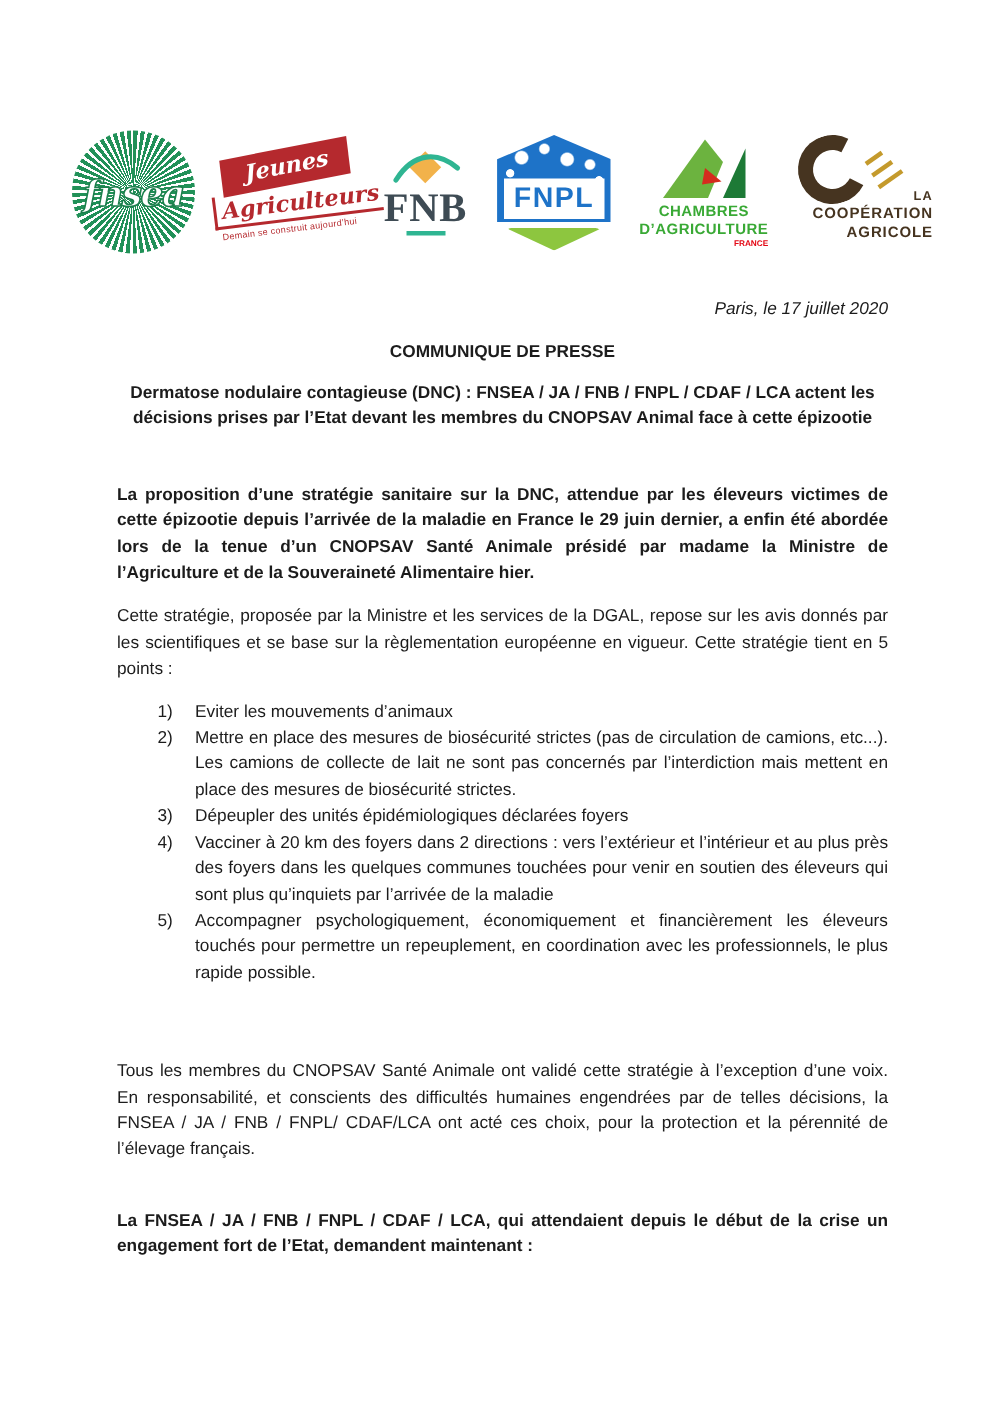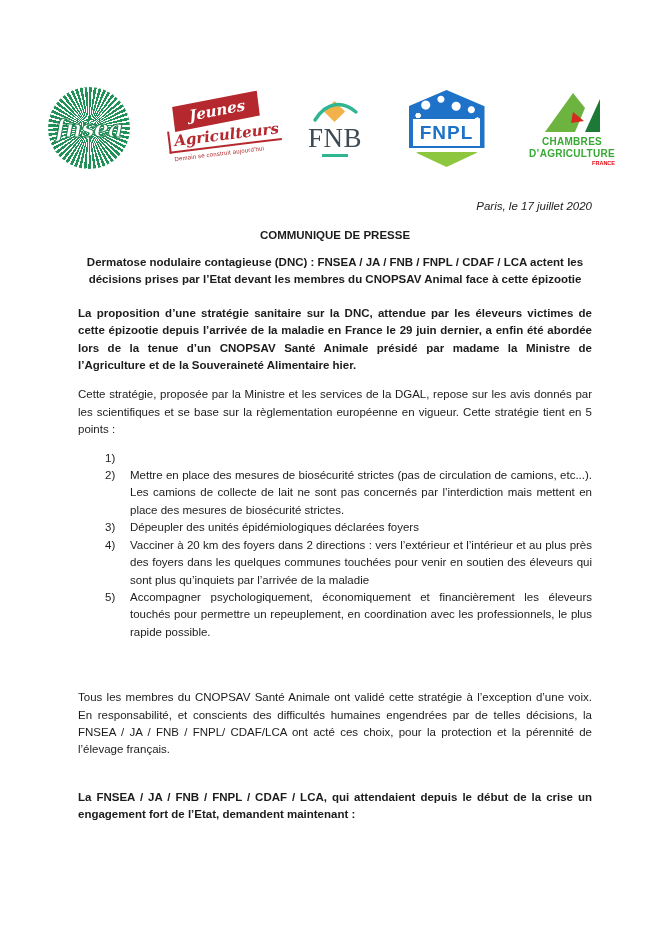--- a/index.html
+++ b/index.html
@@ -56,21 +56,21 @@
     padding: 1px 2px 1px 4px;
     margin-top: 2px;
     display: inline-block;
   }
   .ja-tagline { color: #b5292e; font-size: 6px; margin-top: 3px; padding-left: 4px; letter-spacing: 0.2px; }
 
   
   .fnb { width: 72px; text-align: center; }
   .fnb-icon { height: 26px; position: relative; }
   .fnb-label {
-    font-family: "Liberation Serif", serif; font-weight: 400;
+    font-family: "Liberation Serif", serif; font-weight: 700;
     font-size: 27px; line-height: 26px; color: #3e4b54; letter-spacing: 0.5px;
   }
   .fnb-underline { width: 26px; height: 3px; background: #2fb592; margin: 3px auto 0 auto; }
 
   
   .fnpl { width: 78px; text-align: center; }
   .fnpl-hex {
     width: 76px; height: 58px; margin: 1px auto;
     clip-path: polygon(50% 0, 100% 28%, 100% 100%, 0 100%, 0 28%);
     background-color: #1e73c8;
@@ -128,21 +128,21 @@
     text-align: center; font-weight: bold; font-size: 11.5px;
   }
   .title {
     width: 540px; margin: 13px auto 0 auto;
     text-align: center; font-weight: bold;
     font-size: 11.5px; line-height: 17.4px;
   }
   .content { margin: 0 78px; font-size: 11.5px; line-height: 17.4px; }
   .para { text-align: justify; }
   .bold { font-weight: bold; }
-  .p1 { margin-top: 16px; }
+  .p1 { margin-top: 33px; }
   .p2 { margin-top: 12px; }
   .list { margin-top: 11px; }
   .li { display: flex; }
   .li-num { width: 25px; flex-shrink: 0; margin-left: 27px; }
   .li-text { flex: 1; text-align: justify; }
   .p3 { margin-top: 48px; }
   .p4 { margin-top: 30px; }
 </style>
 </head>
 <body>
@@ -187,38 +187,50 @@
         <polygon points="2,42 30,3 42,18 32,42" fill="#6cb33f"></polygon>
         <polygon points="42,42 57,9 57,42" fill="#1d7a36"></polygon>
         <polygon points="30,22 41,31 28,33" fill="#d52b1e"></polygon>
       </svg>
     </div>
     <div class="ca-line">CHAMBRES</div>
     <div class="ca-line">D’AGRICULTURE</div>
     <div class="ca-france">FRANCE</div>
   </div>
 
+  <div class="lca">
+    <div class="lca-c"></div>
+    <div class="lca-dash lca-d1"></div>
+    <div class="lca-dash lca-d2"></div>
+    <div class="lca-dash lca-d3"></div>
+    <div class="lca-text">
+      <div class="lca-l1">LA</div>
+      <div class="lca-l2">COOPÉRATION</div>
+      <div class="lca-l3">AGRICOLE</div>
+    </div>
+  </div>
 
 </div>
 
 <div class="dateline">Paris, le 17 juillet 2020</div>
 
 <div class="heading">COMMUNIQUE DE PRESSE</div>
 
 <div class="title">Dermatose nodulaire contagieuse (DNC) : FNSEA / JA / FNB / FNPL / CDAF / LCA actent les décisions prises par l’Etat devant les membres du CNOPSAV Animal face à cette épizootie</div>
 
 <div class="content">
 
   <p class="para bold p1">La proposition d’une stratégie sanitaire sur la DNC, attendue par les éleveurs victimes de cette épizootie depuis l’arrivée de la maladie en France le 29 juin dernier, a enfin été abordée lors de la tenue d’un CNOPSAV Santé Animale présidé par madame la Ministre de l’Agriculture et de la Souveraineté Alimentaire hier.</p>
 
   <p class="para p2">Cette stratégie, proposée par la Ministre et les services de la DGAL, repose sur les avis donnés par les scientifiques et se base sur la règlementation européenne en vigueur. Cette stratégie tient en 5 points :</p>
 
   <div class="list">
     <div class="li">
       <span class="li-num">1)</span>
+      <span class="li-text">Eviter les mouvements d’animaux</span>
     </div>
     <div class="li">
       <span class="li-num">2)</span>
       <span class="li-text">Mettre en place des mesures de biosécurité strictes (pas de circulation de camions, etc...). Les camions de collecte de lait ne sont pas concernés par l’interdiction mais mettent en place des mesures de biosécurité strictes.</span>
     </div>
     <div class="li">
       <span class="li-num">3)</span>
       <span class="li-text">Dépeupler des unités épidémiologiques déclarées foyers</span>
     </div>
     <div class="li">

